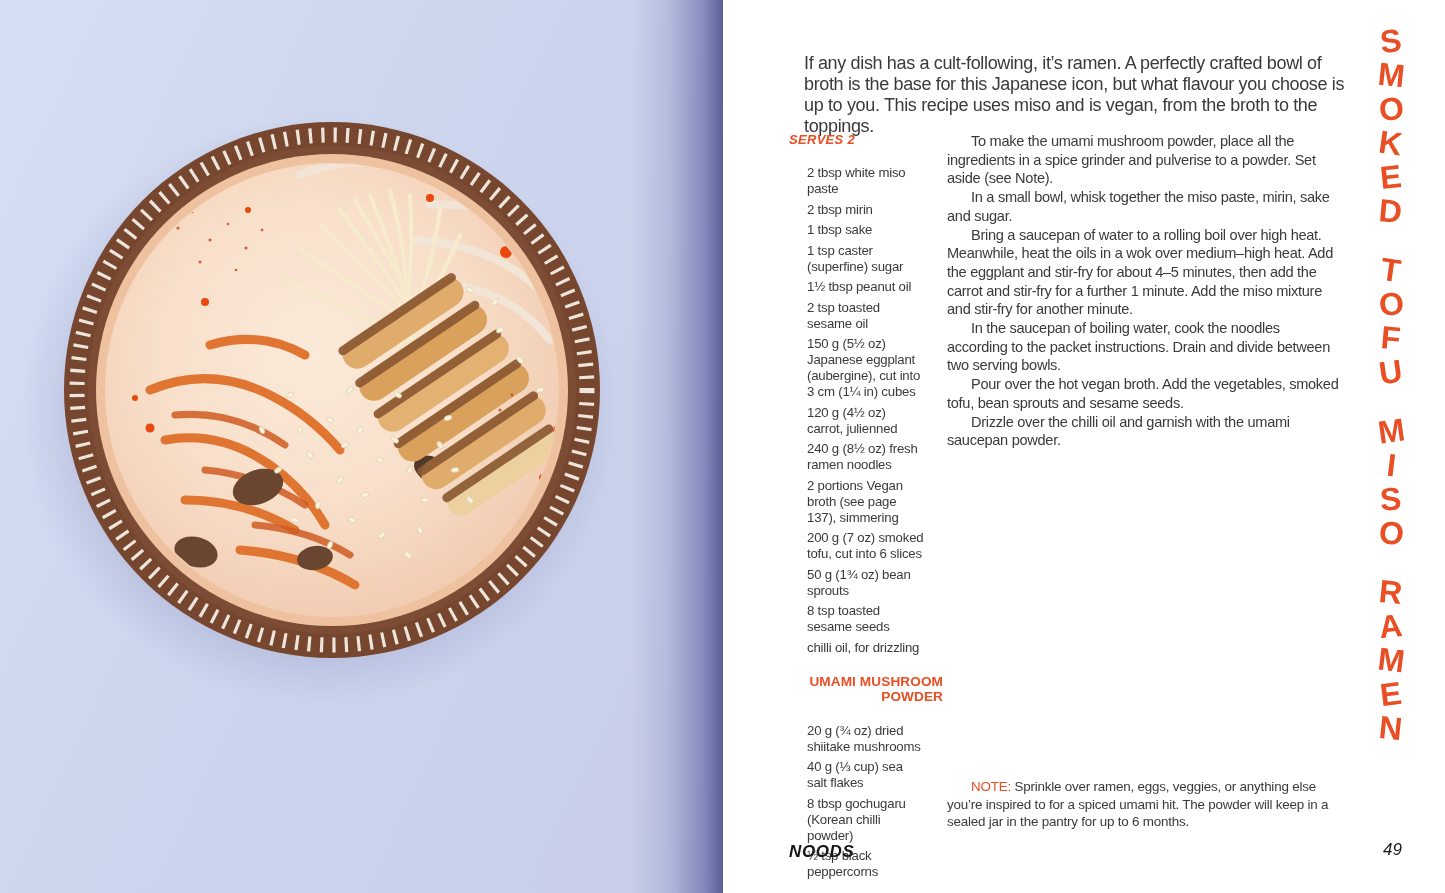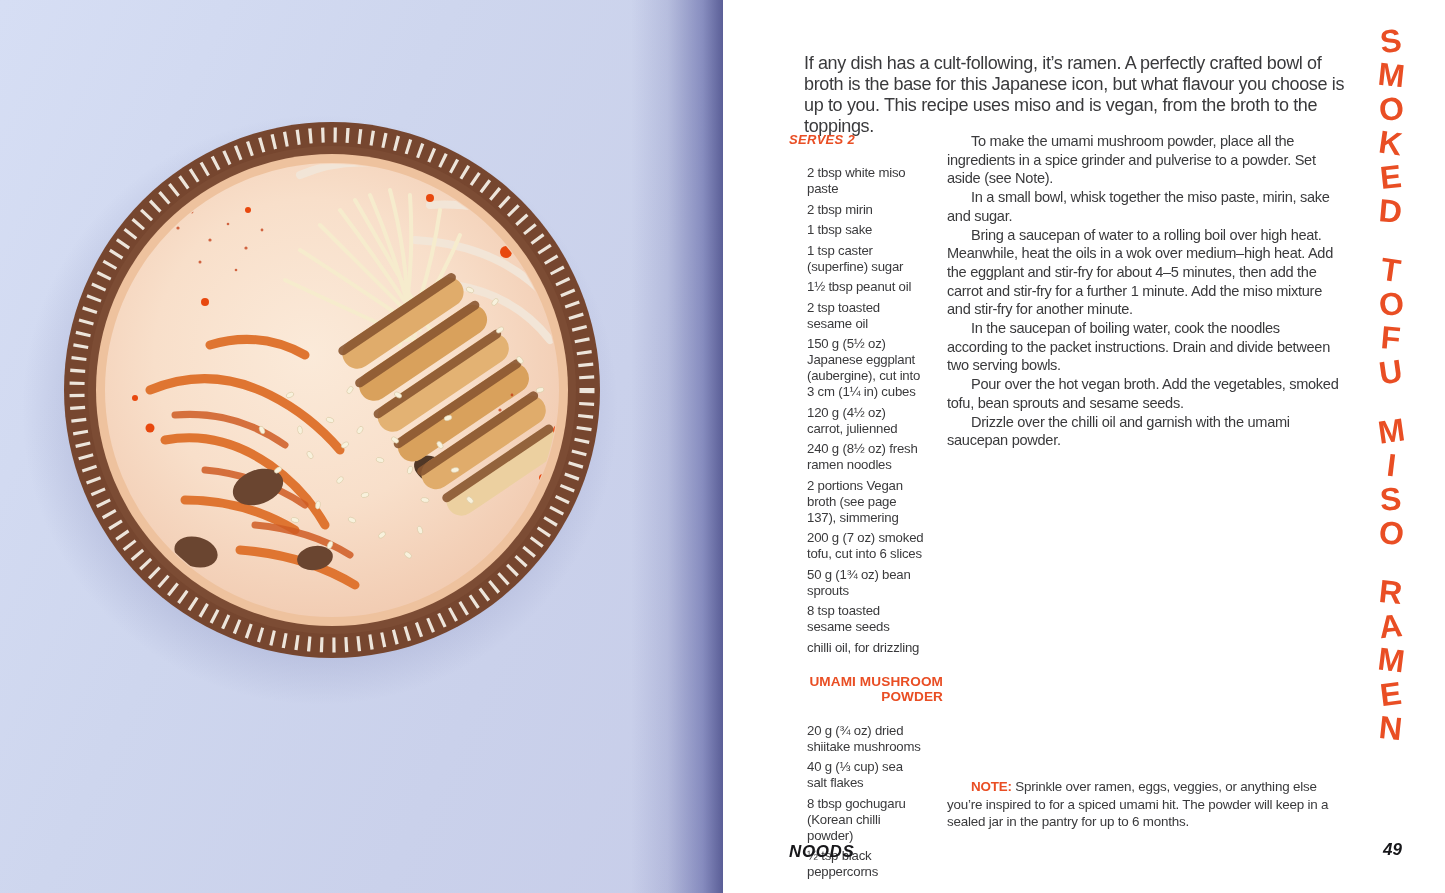--- a/index.html
+++ b/index.html
@@ -51,28 +51,28 @@
   }
   .method{position:absolute;left:224px;top:132px;width:392px;}
   .method p{
     margin:0;text-indent:24px;
     font-size:14.6px;line-height:18.7px;letter-spacing:-0.3px;color:var(--ink);
   }
   .note{
     position:absolute;left:224px;top:778px;width:404px;margin:0;
     font-size:13.4px;line-height:17.6px;letter-spacing:-0.2px;color:var(--ink);
   }
-  .note b{color:var(--accent);font-weight:bold;padding-left:24px;}
+  .note b{color:var(--accent);font-weight:normal;padding-left:24px;}
   .footer-left{
     position:absolute;left:66px;top:842px;
     font-weight:bold;font-style:italic;font-size:17px;letter-spacing:0.6px;color:#17171a;
   }
   .page-num{
     position:absolute;left:660px;top:840px;
-    font-weight:bold;font-style:italic;font-size:17px;color:#17171a;
+    font-weight:normal;font-style:italic;font-size:17px;color:#17171a;
   }
   .vtitle{
     position:absolute;left:646px;top:24px;width:44px;
     display:flex;flex-direction:column;align-items:center;
   }
   .vword{display:flex;flex-direction:column;align-items:center;margin-bottom:25px;}
   .vletter{
     display:block;font-weight:bold;font-size:32px;line-height:34px;
     color:var(--accent);
   }

